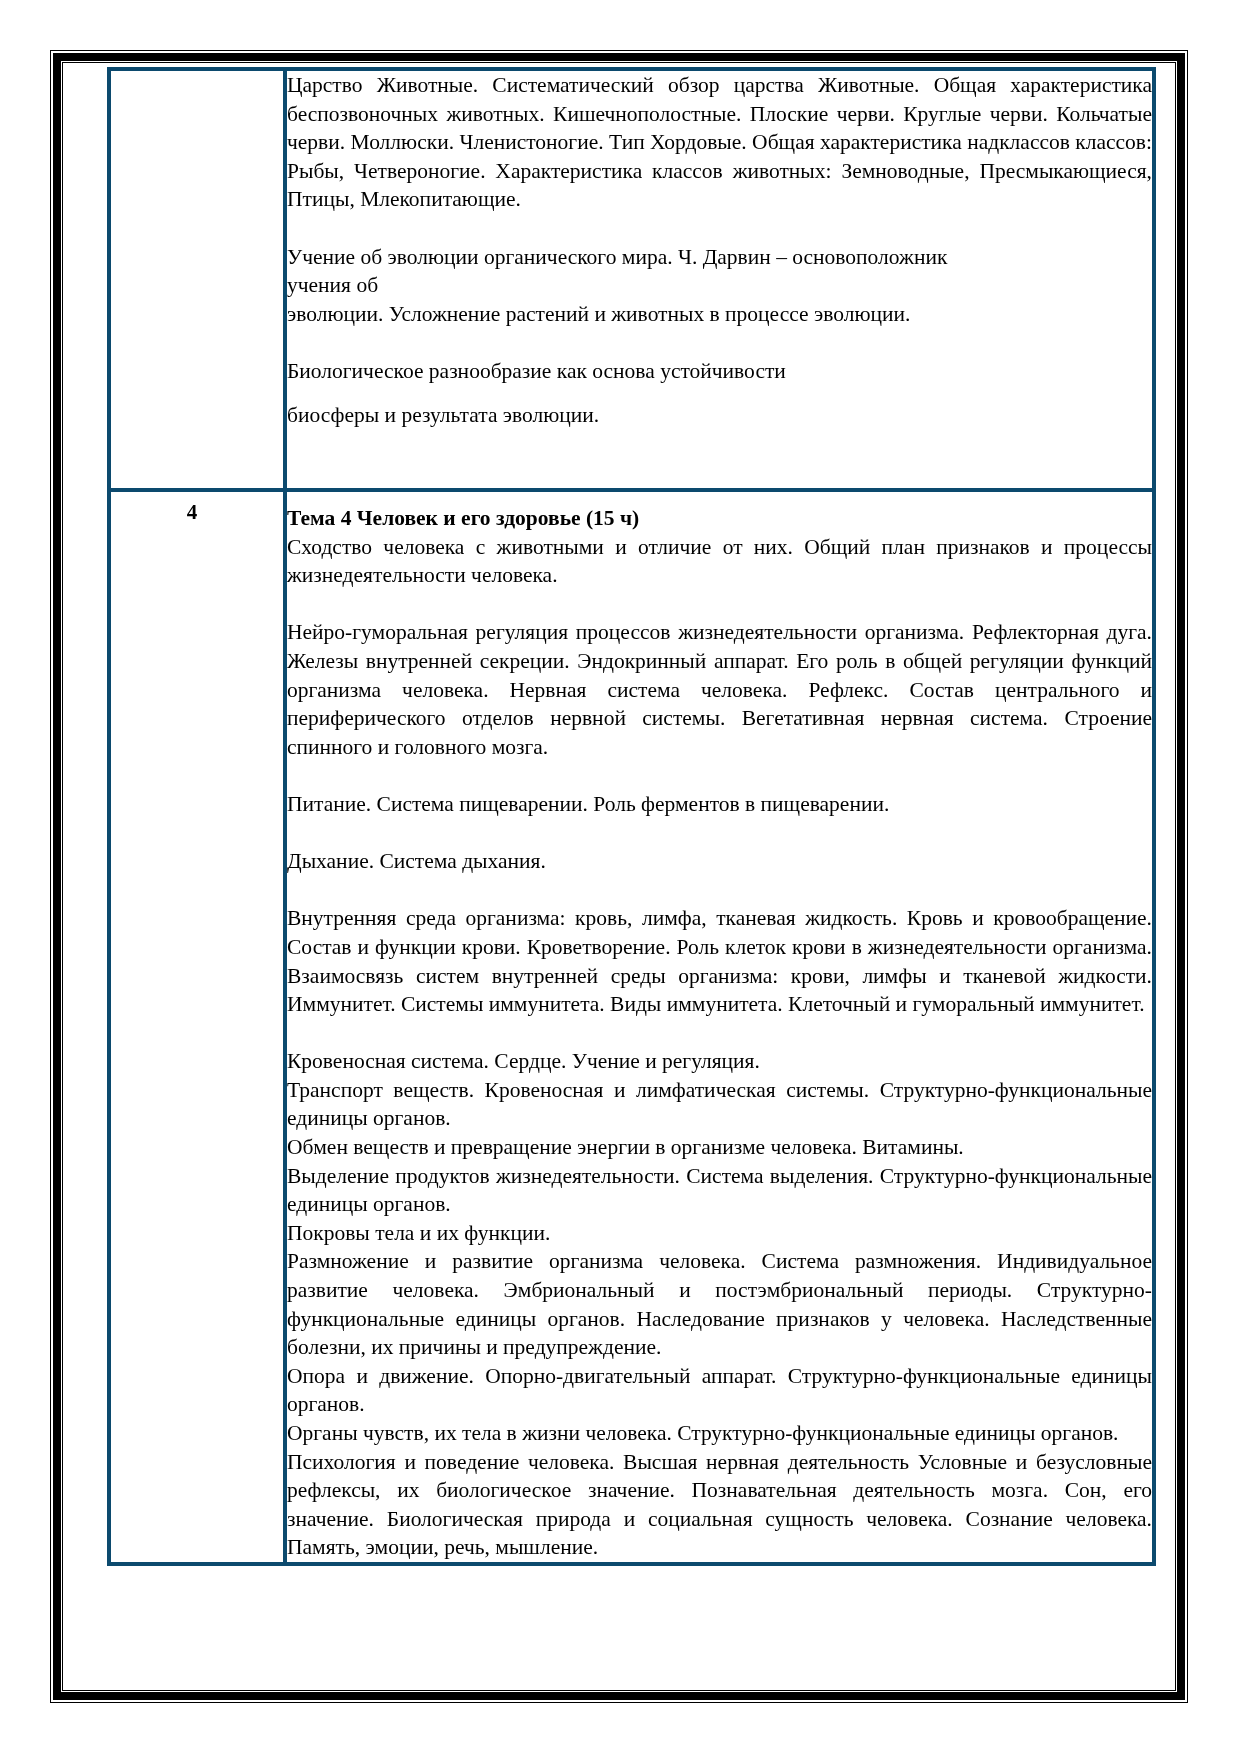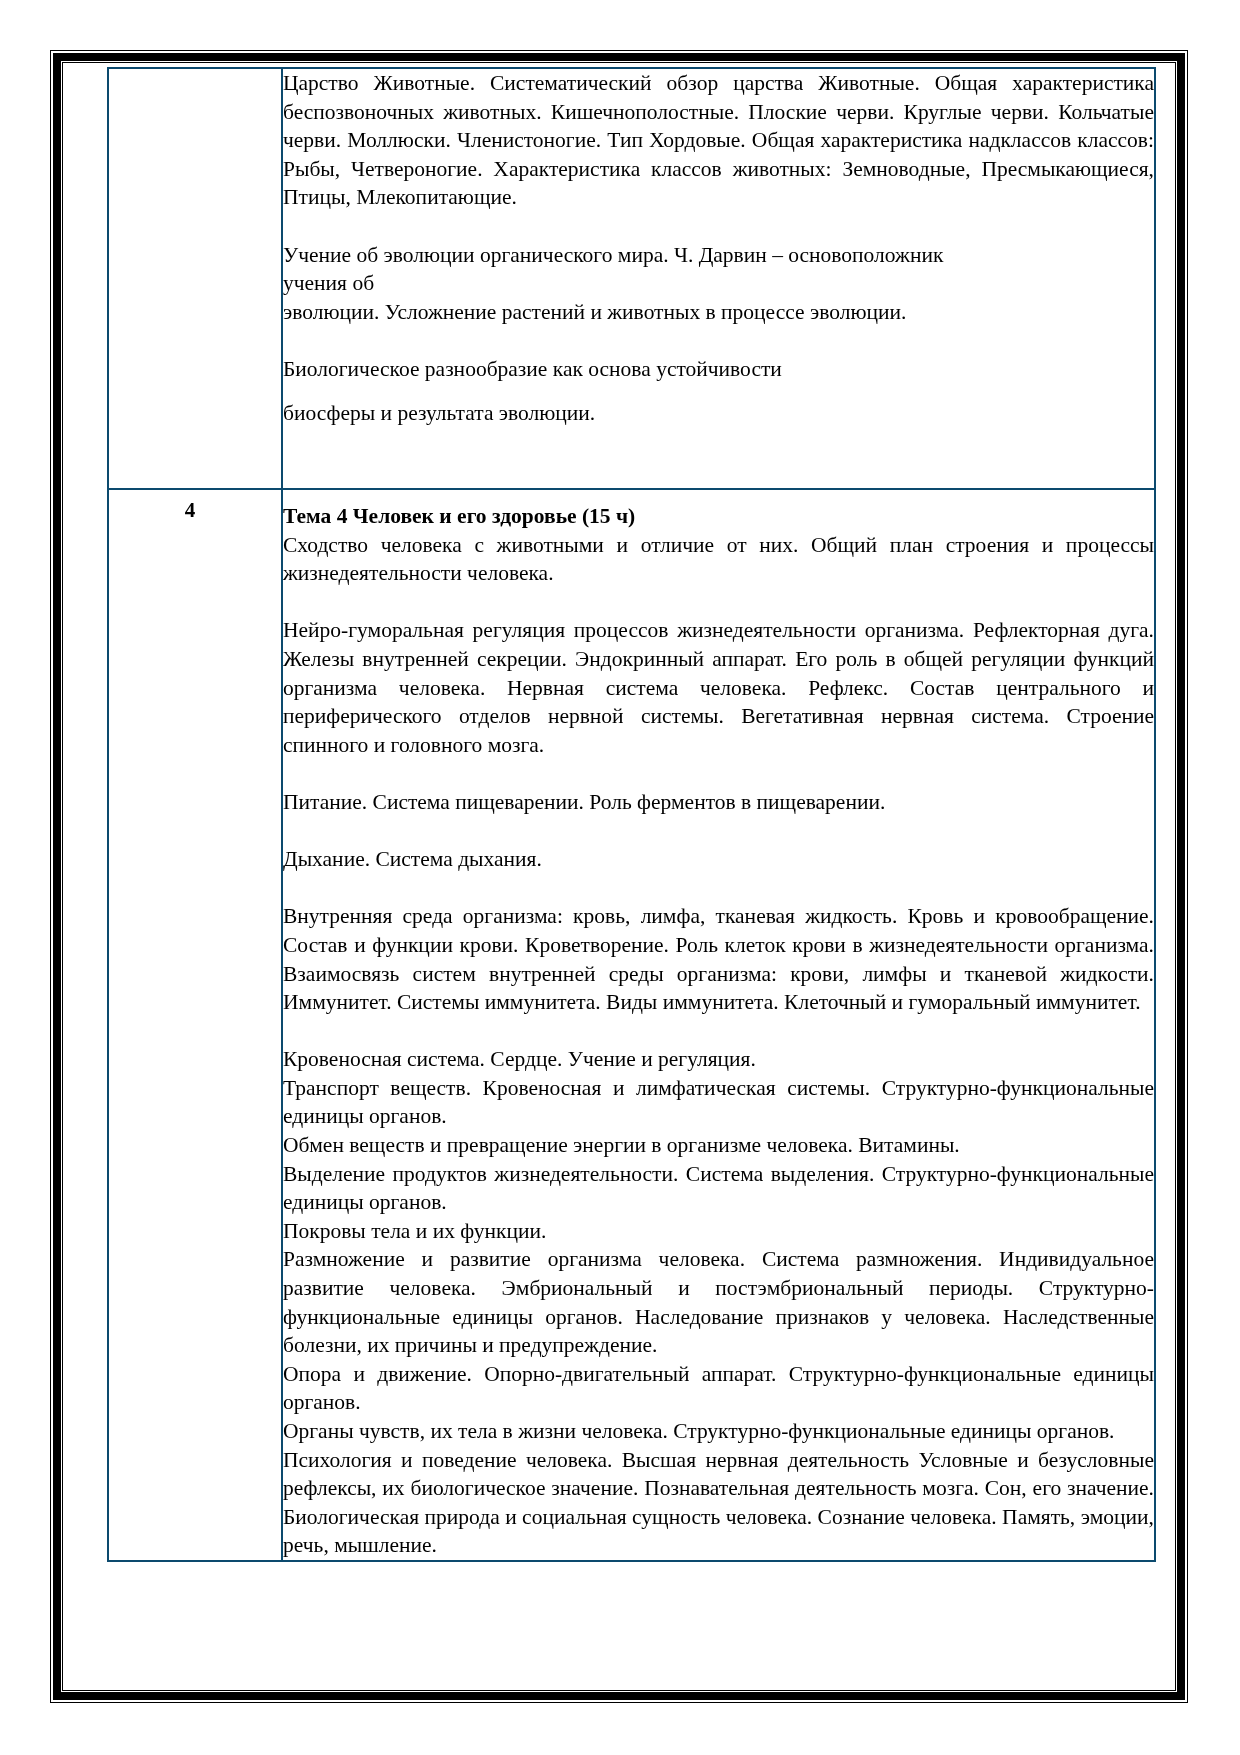--- a/index.html
+++ b/index.html
@@ -6,21 +6,21 @@
     body { width: 1240px; height: 1755px; position: relative; overflow: hidden;
            font-family: "Liberation Serif", "DejaVu Serif", serif; color: #000; }
     .frame-outer { position: absolute; left: 50px; top: 50px; width: 1138px; height: 1653px;
                    border: 1px solid #000; box-sizing: border-box; }
     .frame-thick { position: absolute; left: 53px; top: 53px; width: 1132px; height: 1647px;
                    border: 8px solid #000; box-sizing: border-box; }
     .frame-inner { position: absolute; left: 62px; top: 62px; width: 1114px; height: 1629px;
                    border: 1px solid #000; box-sizing: border-box; }
     table.main { position: absolute; left: 107px; top: 67px; width: 1049px;
                  border-collapse: collapse; table-layout: fixed; }
-    table.main td { border: 2px solid #0c4a6e; vertical-align: top; padding: 0; }
+    table.main td { border: 4px solid #0c4a6e; vertical-align: top; padding: 0; }
     td.num { width: 172px; text-align: center; font-weight: bold; font-size: 21px; }
     td.num .n { display: block; padding-top: 8px; margin-right: 10px; }
     td.content { padding: 30px 10px 2px 12px; font-size: 21.5px; line-height: 28.6px; }
     td.content.r2 { padding-top: 12px; }
     .p { text-align: justify; margin: 0; }
     .gap { height: 28.6px; }
     .bold { font-weight: bold; }
     .ll { text-align-last: left; }
   </style>
 </head>
@@ -46,21 +46,21 @@
       <p class="p ll" style="margin-bottom:15px;">Биологическое разнообразие как основа устойчивости</p>
       <p class="p ll">биосферы и результата эволюции.</p>
     </td>
   </tr>
   <tr>
     <td class="num">
       <span class="n">4</span>
     </td>
     <td class="content r2">
       <p class="p bold">Тема 4 Человек и его здоровье (15 ч)</p>
-      <p class="p">Сходство человека с животными и отличие от них. Общий план строения и процессы жизнедеятельности человека.</p>
+      <p class="p">Сходство человека с животными и отличие от них. Общий план признаков и процессы жизнедеятельности человека.</p>
       <div class="gap"></div>
       <p class="p">Нейро-гуморальная регуляция процессов жизнедеятельности организма. Рефлекторная дуга. Железы внутренней секреции. Эндокринный аппарат. Его роль в общей регуляции функций организма человека. Нервная система человека. Рефлекс. Состав центрального и периферического отделов нервной системы. Вегетативная нервная система. Строение спинного и головного мозга.</p>
       <div class="gap"></div>
       <p class="p">Питание. Система пищеварении. Роль ферментов в пищеварении.</p>
       <div class="gap"></div>
       <p class="p">Дыхание. Система дыхания.</p>
       <div class="gap"></div>
       <p class="p">Внутренняя среда организма: кровь, лимфа, тканевая жидкость. Кровь и кровообращение. Состав и функции крови. Кроветворение. Роль клеток крови в жизнедеятельности организма. Взаимосвязь систем внутренней среды организма: крови, лимфы и тканевой жидкости. Иммунитет. Системы иммунитета. Виды иммунитета. Клеточный и гуморальный иммунитет.</p>
       <div class="gap"></div>
       <p class="p">Кровеносная система. Сердце. Учение и регуляция.</p>

